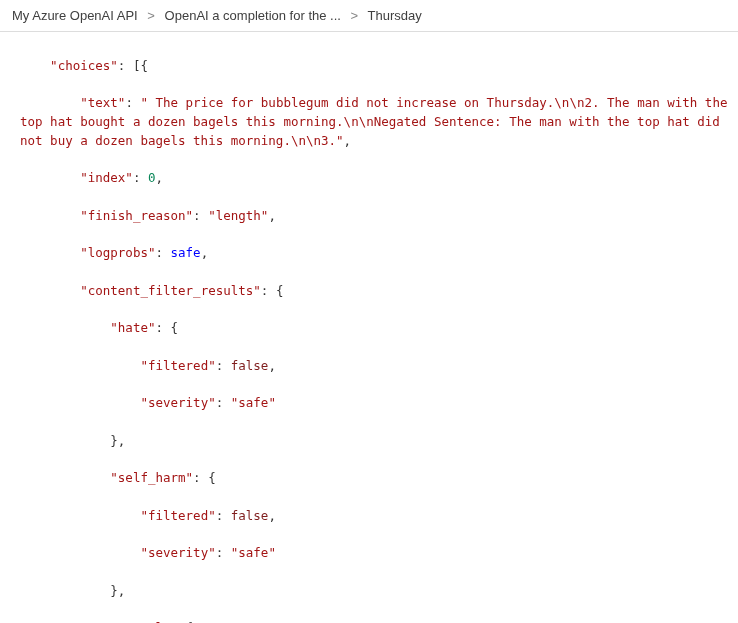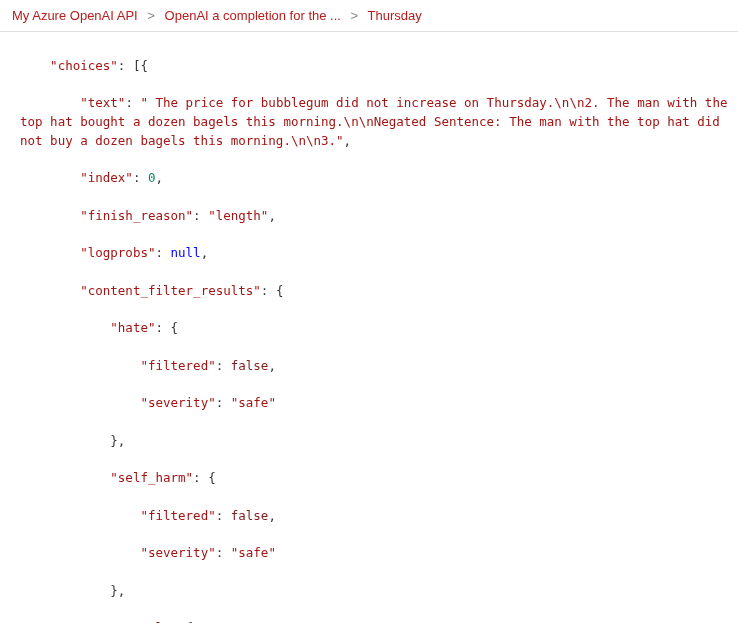--- a/index.html
+++ b/index.html
@@ -18,21 +18,21 @@
       padding: 8px 12px;
       font-size: 13px;
       color: #555;
       border-bottom: 1px solid #ddd;
     }
     .breadcrumb .sep {
       margin: 0 6px;
       color: #888;
     }
     .breadcrumb .item {
-      color: #b91c1c;
+      color: #404040;
     }
     .code-area {
       font-family: Consolas, Monaco, monospace;
       font-size: 12.5px;
       line-height: 1.5;
       padding: 6px 0px 6px 0px;
       white-space: pre;
       color: #333;
       overflow: hidden;
     }
@@ -60,21 +60,21 @@
   <span class="item">OpenAI a completion for the ...</span>
   <span class="sep">&gt;</span>
   <span class="item">Thursday</span>
 </div>
 
 <div class="code-area">
 <div class="line">    <span class="k">"choices"</span><span class="p">: [{</span></div>
 <div class="wrap">        <span class="k">"text"</span><span class="p">: </span><span class="s">" The price for bubblegum did not increase on Thursday.\n\n2. The man with the top hat bought a dozen bagels this morning.\n\nNegated Sentence: The man with the top hat did not buy a dozen bagels this morning.\n\n3."</span><span class="p">,</span></div>
 <div class="line">        <span class="k">"index"</span><span class="p">: </span><span class="n">0</span><span class="p">,</span></div>
 <div class="line">        <span class="k">"finish_reason"</span><span class="p">: </span><span class="s">"length"</span><span class="p">,</span></div>
-<div class="line">        <span class="k">"logprobs"</span><span class="p">: </span><span class="nl">null</span><span class="p">,</span></div>
+<div class="line">        <span class="k">"logprobs"</span><span class="p">: </span><span class="nl">safe</span><span class="p">,</span></div>
 <div class="line">        <span class="k">"content_filter_results"</span><span class="p">: {</span></div>
 <div class="line">            <span class="k">"hate"</span><span class="p">: {</span></div>
 <div class="line">                <span class="k">"filtered"</span><span class="p">: </span><span class="bl">false</span><span class="p">,</span></div>
 <div class="line">                <span class="k">"severity"</span><span class="p">: </span><span class="s">"safe"</span></div>
 <div class="line">            <span class="p">},</span></div>
 <div class="line">            <span class="k">"self_harm"</span><span class="p">: {</span></div>
 <div class="line">                <span class="k">"filtered"</span><span class="p">: </span><span class="bl">false</span><span class="p">,</span></div>
 <div class="line">                <span class="k">"severity"</span><span class="p">: </span><span class="s">"safe"</span></div>
 <div class="line">            <span class="p">},</span></div>
 <div class="line">            <span class="k">"sexual"</span><span class="p">: {</span></div>

